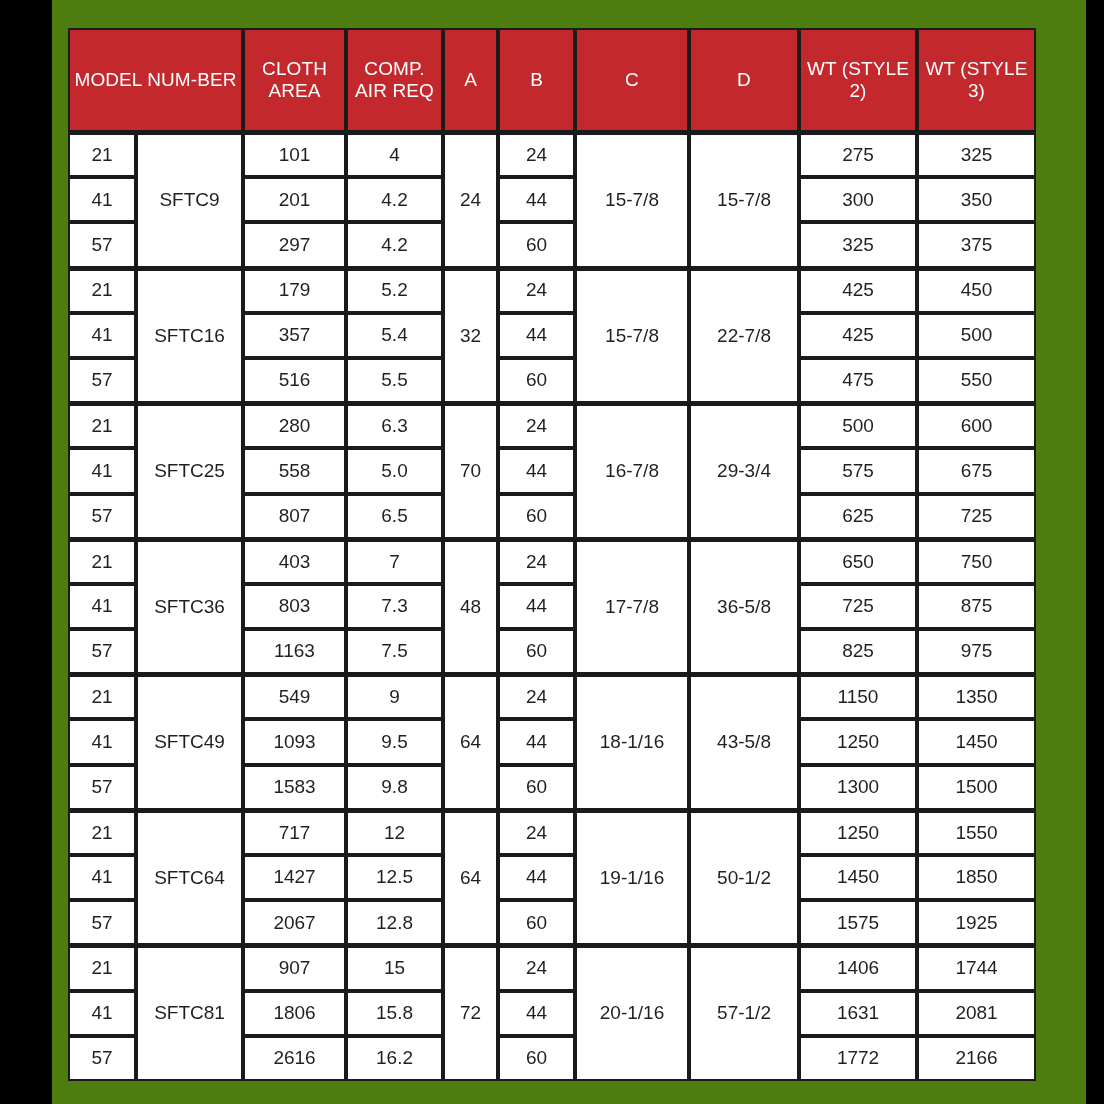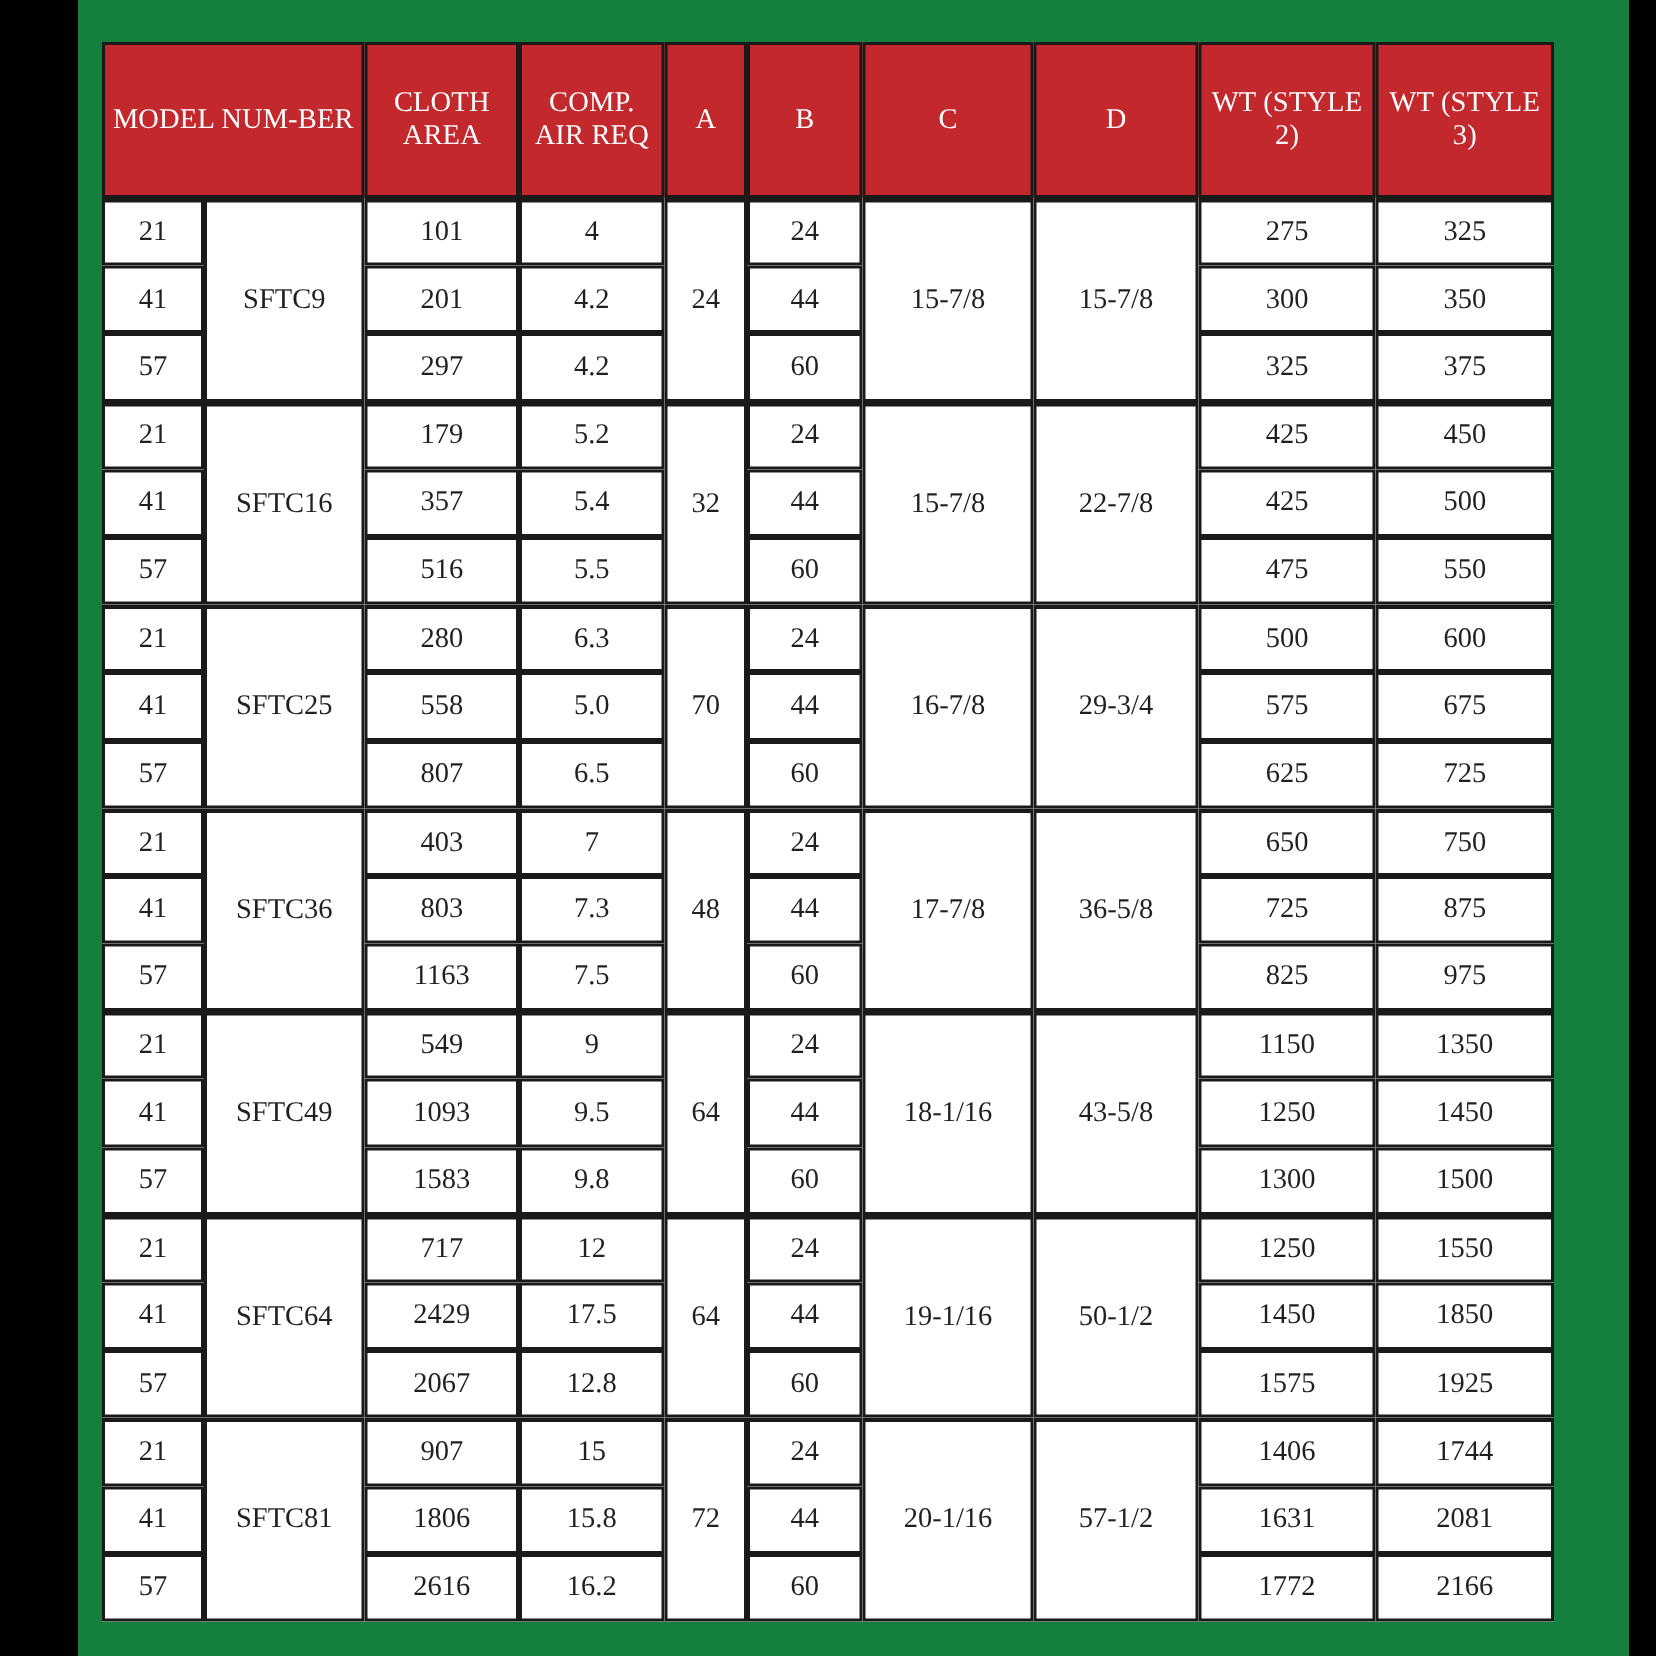--- a/index.html
+++ b/index.html
@@ -12,22 +12,21 @@
     overflow: hidden;
   }
 
   
   .page {
     position: absolute;
     left: 52px;
     top: 0;
     width: 1034px;
     height: 1104px;
-    background: #15803d;
-    font-family: Liberation Serif, serif;
+    background: #4d7c0f;
   }
 
   .table-wrap {
     position: absolute;
     left: 16px;   
     top: 28px;
     width: 968px; 
     height: 1053px;
   }
 
@@ -265,22 +264,22 @@
             <td class="row-h sh">12</td>
             <td class="row-h mg" rowspan="3">64</td>
             <td class="row-h sh">24</td>
             <td class="row-h mg" rowspan="3">19-1/16</td>
             <td class="row-h mg" rowspan="3">50-1/2</td>
             <td class="row-h">1250</td>
             <td class="row-h">1550</td>
           </tr>
           <tr>
             <td class="row-h">41</td>
-            <td class="row-h sh">2429</td>
-            <td class="row-h sh">17.5</td>
+            <td class="row-h sh">1427</td>
+            <td class="row-h sh">12.5</td>
             <td class="row-h">44</td>
             <td class="row-h">1450</td>
             <td class="row-h">1850</td>
           </tr>
           <tr>
             <td class="row-h sh">57</td>
             <td class="row-h sh">2067</td>
             <td class="row-h sh">12.8</td>
             <td class="row-h sh">60</td>
             <td class="row-h">1575</td>

